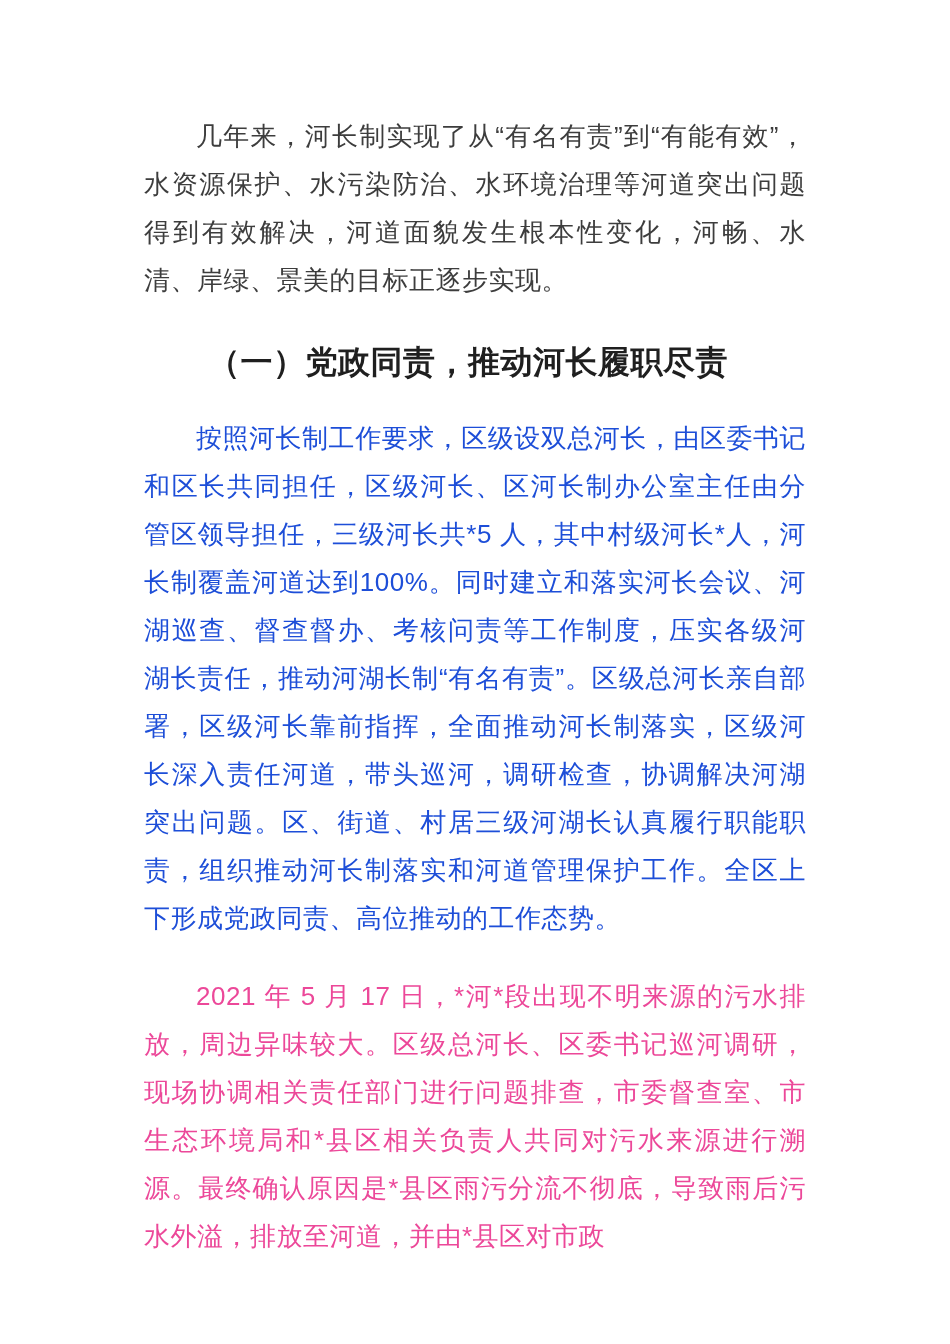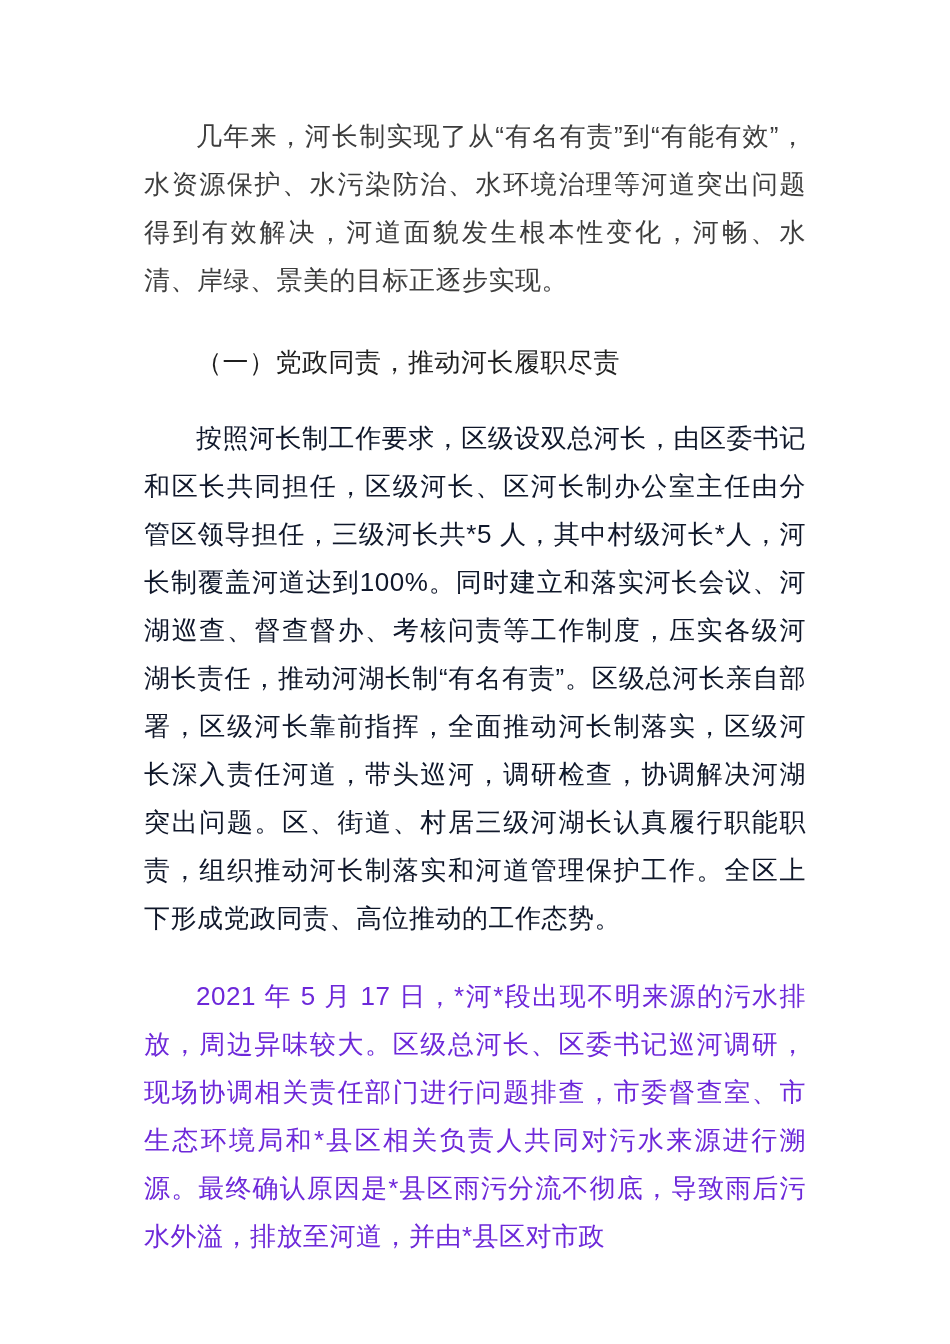--- a/index.html
+++ b/index.html
@@ -27,34 +27,34 @@
     font-size: 26px;
     line-height: 48px;
     color: #3d3d3d;
     text-align: justify;
     text-indent: 2em;
     letter-spacing: 0.5px;
     word-break: break-all;
   }
   .content h3 {
     margin: 38px 0 32px 0;
-    font-size: 26px;
+    font-size: 32px;
     line-height: 40px;
-    font-weight: normal;
+    font-weight: bold;
     color: #1f1f1f;
     text-indent: 2em;
     letter-spacing: 0.5px;
   }
   .content > :first-child {
     margin-top: 0;
   }
 </style>
 </head>
 <body>
 
 <div class="page" style="background: rgb(255, 255, 255);">
   <div class="content">
       <p style="color: rgb(61, 61, 61);">几年来，河长制实现了从“有名有责”到“有能有效”，水资源保护、水污染防治、水环境治理等河道突出问题得到有效解决，河道面貌发生根本性变化，河畅、水清、岸绿、景美的目标正逐步实现。</p>
       <h3 style="color: rgb(31, 31, 31);">（一）党政同责，推动河长履职尽责</h3>
-      <p style="color: #0f172a;">按照河长制工作要求，区级设双总河长，由区委书记和区长共同担任，区级河长、区河长制办公室主任由分管区领导担任，三级河长共*5 人，其中村级河长*人，河长制覆盖河道达到100%。同时建立和落实河长会议、河湖巡查、督查督办、考核问责等工作制度，压实各级河湖长责任，推动河湖长制“有名有责”。区级总河长亲自部署，区级河长靠前指挥，全面推动河长制落实，区级河长深入责任河道，带头巡河，调研检查，协调解决河湖突出问题。区、街道、村居三级河湖长认真履行职能职责，组织推动河长制落实和河道管理保护工作。全区上下形成党政同责、高位推动的工作态势。</p>
-      <p style="color: #6d28d9;">2021 年 5 月 17 日，*河*段出现不明来源的污水排放，周边异味较大。区级总河长、区委书记巡河调研，现场协调相关责任部门进行问题排查，市委督查室、市生态环境局和*县区相关负责人共同对污水来源进行溯源。最终确认原因是*县区雨污分流不彻底，导致雨后污水外溢，排放至河道，并由*县区对市政</p>
+      <p style="color: #1d4ed8;">按照河长制工作要求，区级设双总河长，由区委书记和区长共同担任，区级河长、区河长制办公室主任由分管区领导担任，三级河长共*5 人，其中村级河长*人，河长制覆盖河道达到100%。同时建立和落实河长会议、河湖巡查、督查督办、考核问责等工作制度，压实各级河湖长责任，推动河湖长制“有名有责”。区级总河长亲自部署，区级河长靠前指挥，全面推动河长制落实，区级河长深入责任河道，带头巡河，调研检查，协调解决河湖突出问题。区、街道、村居三级河湖长认真履行职能职责，组织推动河长制落实和河道管理保护工作。全区上下形成党政同责、高位推动的工作态势。</p>
+      <p style="color: #ec4899;">2021 年 5 月 17 日，*河*段出现不明来源的污水排放，周边异味较大。区级总河长、区委书记巡河调研，现场协调相关责任部门进行问题排查，市委督查室、市生态环境局和*县区相关负责人共同对污水来源进行溯源。最终确认原因是*县区雨污分流不彻底，导致雨后污水外溢，排放至河道，并由*县区对市政</p>
     </div>
 </div>
 
 </body></html>

